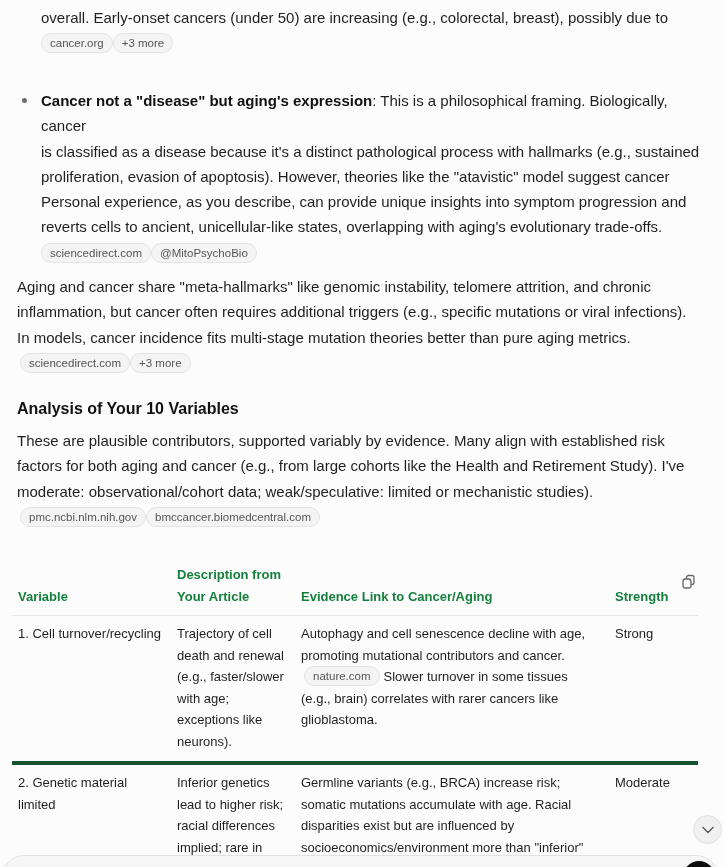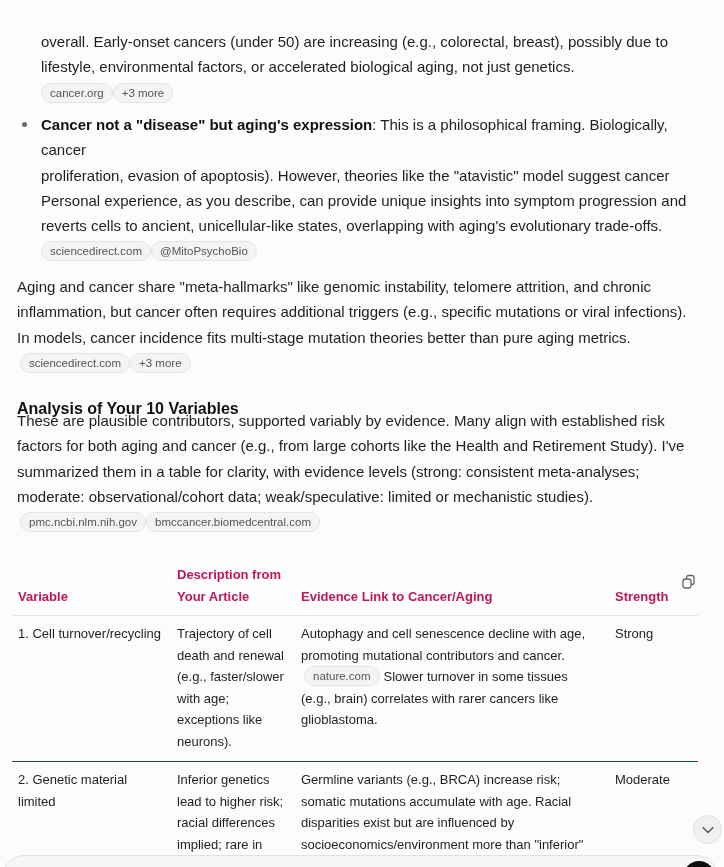--- a/index.html
+++ b/index.html
@@ -9,21 +9,21 @@
     font-family: "Liberation Sans", "DejaVu Sans", sans-serif;
     color: #1a1a1a;
   }
   .page { position: relative; width: 724px; height: 867px; overflow: hidden; }
   .content { position: absolute; left: 0; top: 0; width: 724px; }
 
   .para {
     font-size: 15px; line-height: 25.3px; color: #1f1f1f;
     padding-left: 17px; padding-right: 14px;
   }
-  .indent { padding-left: 41px; margin-top: 24px; }
+  .indent { padding-left: 41px; }
   .bullet-row { position: relative; }
   .bullet-dot {
     position: absolute; left: 22px; top: 10px; width: 5px; height: 5px;
     border-radius: 50%; background: #6b6b6b;
   }
   .bold { font-weight: bold; color: #111; }
 
   .chips { display: flex; gap: 0; margin-top: 3px; }
   .chip {
     display: inline-block; font-size: 11.5px; line-height: 16px;
@@ -36,27 +36,27 @@
     font-size: 16px; font-weight: bold; color: #111;
     padding-left: 17px; line-height: 24px;
   }
 
   table.vars {
     position: absolute; left: 12px; width: 686px; border-collapse: collapse;
     font-size: 13px; color: #1f1f1f;
   }
   table.vars th {
     text-align: left; vertical-align: bottom; font-weight: bold;
-    line-height: 21.5px; padding: 0 6px 8px 6px; color: #be185d;
+    line-height: 21.5px; padding: 0 6px 8px 6px; color: #15803d;
     border-bottom: 1px solid #e6e6e6;
     margin-top: 24px;
   }
   table.vars td {
     vertical-align: top; line-height: 21.5px; padding: 7px 6px 9px 6px;
-    border-bottom: 1px solid #14532d;
+    border-bottom: 4px solid #14532d;
   }
 
   .copy-btn {
     position: absolute; left: 680px; top: 573px; width: 18px; height: 18px;
     cursor: pointer;
   }
   .scroll-down {
     position: absolute; left: 693px; top: 815px; width: 29px; height: 29px;
     border-radius: 50%; background: #f0f0f0; border: 1px solid #e0e0e0;
     display: flex; align-items: center; justify-content: center; cursor: pointer;
@@ -71,30 +71,30 @@
   }
 </style>
 </head>
 <body>
 
 <div class="page">
   <div class="content">
 
     <div class="para indent" style="position:absolute; top:5px;">
       <div>overall. Early-onset cancers (under 50) are increasing (e.g., colorectal, breast), possibly due to</div>
-      <div>lifestyle, environmental factors, or accelerated biological aging, not just genetics.</div>
       <div class="chips">
         <span class="chip">cancer.org</span>
         <span class="chip">+3 more</span>
       </div>
     </div>
 
     <div class="para indent bullet-row" style="position:absolute; top:88px; width:724px;">
       <span class="bullet-dot"></span>
       <div><span class="bold">Cancer not a "disease" but aging's expression</span><span>: This is a philosophical framing. Biologically, cancer</span></div>
+      <div>is classified as a disease because it's a distinct pathological process with hallmarks (e.g., sustained</div>
       <div>proliferation, evasion of apoptosis). However, theories like the "atavistic" model suggest cancer</div>
       <div>Personal experience, as you describe, can provide unique insights into symptom progression and</div>
       <div>reverts cells to ancient, unicellular-like states, overlapping with aging's evolutionary trade-offs.</div>
       <div class="chips">
         <span class="chip">sciencedirect.com</span>
         <span class="chip">@MitoPsychoBio</span>
       </div>
     </div>
 
     <div class="para" style="position:absolute; top:274px;">
@@ -102,24 +102,23 @@
       <div>inflammation, but cancer often requires additional triggers (e.g., specific mutations or viral infections).</div>
       <div>In models, cancer incidence fits multi-stage mutation theories better than pure aging metrics.</div>
       <div class="chips" style="margin-left:3px;">
         <span class="chip">sciencedirect.com</span>
         <span class="chip">+3 more</span>
       </div>
     </div>
 
     <h2 class="section" style="position:absolute; top:397px;">Analysis of Your 10 Variables</h2>
 
-    <div class="para" style="position:absolute; top:408px;">
+    <div class="para" style="position:absolute; top:428px;">
       <div>These are plausible contributors, supported variably by evidence. Many align with established risk</div>
       <div>factors for both aging and cancer (e.g., from large cohorts like the Health and Retirement Study). I've</div>
-      <div>summarized them in a table for clarity, with evidence levels (strong: consistent meta-analyses;</div>
       <div>moderate: observational/cohort data; weak/speculative: limited or mechanistic studies).</div>
       <div class="chips" style="margin-left:3px;text-align:center;">
         <span class="chip">pmc.ncbi.nlm.nih.gov</span>
         <span class="chip">bmccancer.biomedcentral.com</span>
       </div>
     </div>
 
     <table class="vars" style="top:564px;">
       <colgroup>
         <col style="width:159px">

